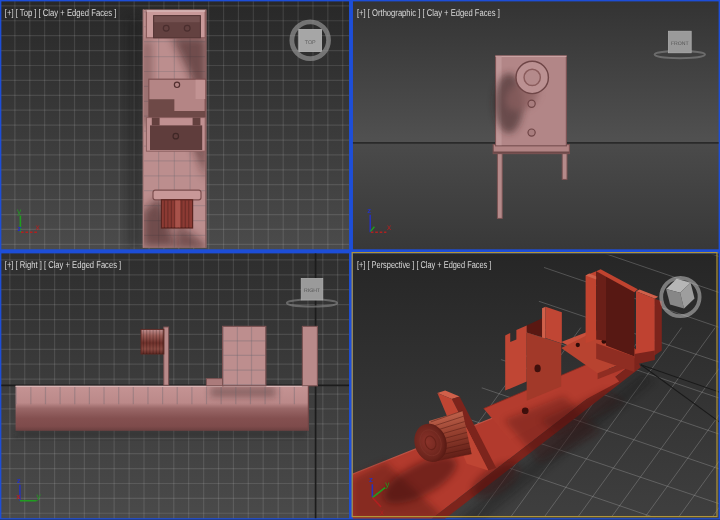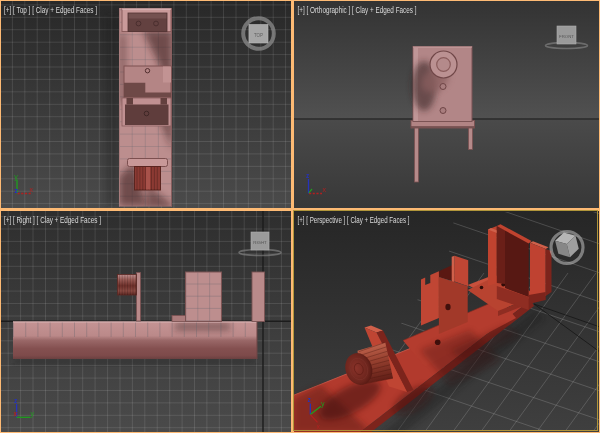--- a/index.html
+++ b/index.html
@@ -1,16 +1,16 @@
 <!DOCTYPE html>
 <html><head><meta charset="utf-8">
 <style>
 *{margin:0;padding:0}
 body{width:600px;height:433px;overflow:hidden;background:#262626;font-family:"Liberation Sans",sans-serif}
-#frame{position:relative;width:600px;height:433px;background:#fdba74}
+#frame{position:relative;width:600px;height:433px;background:#1d4ed8}
 #persp-border{position:absolute;left:293px;top:210px;width:303px;height:219px;border:1.5px solid #b0953a;z-index:5;pointer-events:none}
 text{font-family:"Liberation Sans",sans-serif}
 </style></head>
 <body>
 <div id="frame">
 <svg style="position:absolute;left:1px;top:1px" width="290" height="207" viewBox="1 1 290 207">
       <defs>
         <linearGradient id="g1" x1="0" y1="0" x2="0" y2="1">
           <stop offset="0" stop-color="#282828"></stop>
           <stop offset="1" stop-color="#4b4b4b"></stop>

